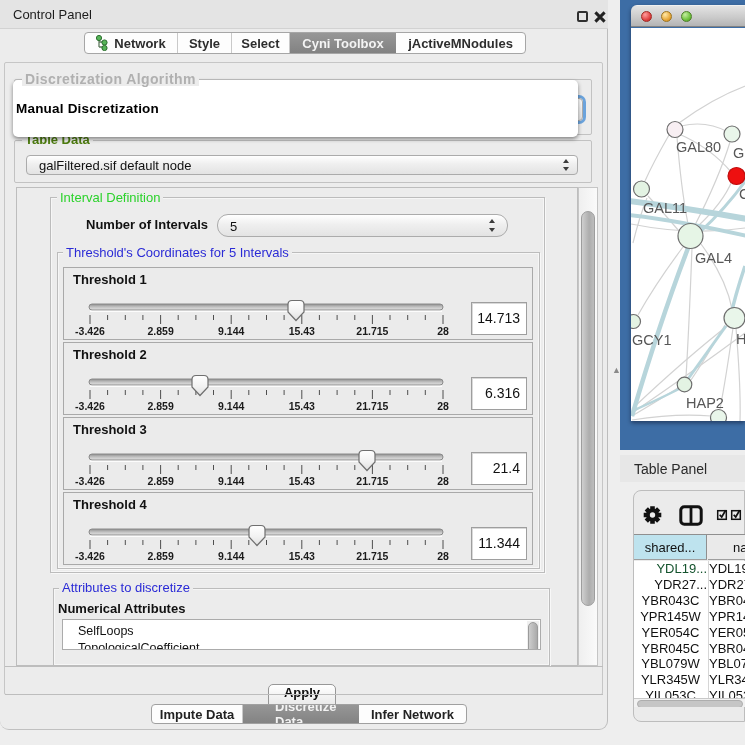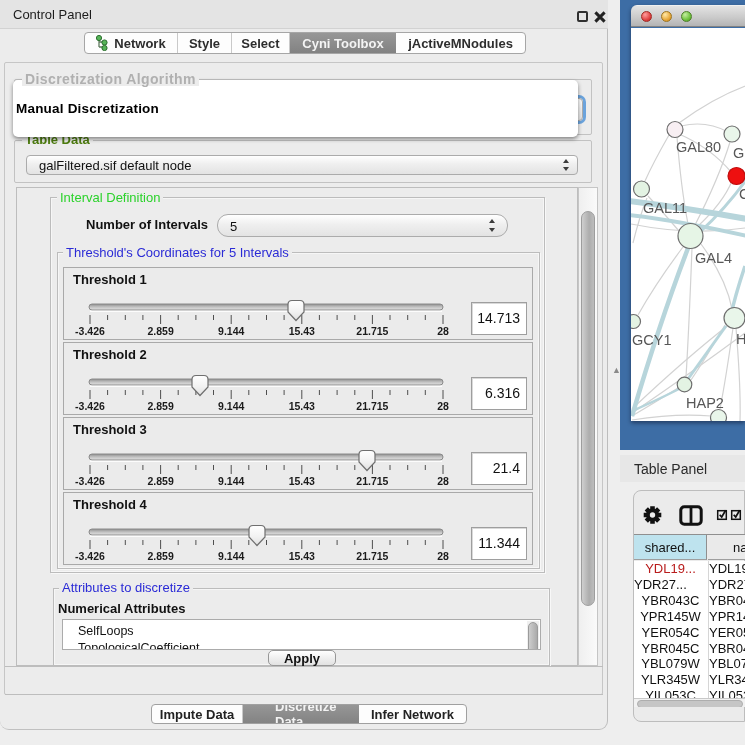--- a/index.html
+++ b/index.html
@@ -30,21 +30,21 @@
 .arr { position:absolute; width:0; height:0; border-left:3.5px solid transparent; border-right:3.5px solid transparent; }
 .arr.up { border-bottom:4px solid #3c3c3c; }
 .arr.dn { border-top:4px solid #3c3c3c; }
 
 
 .thp { position:absolute; left:63px; width:470px; height:73px; border:1px solid #a9a9a9; background:#ebebeb; }
 .thp .tl { position:absolute; left:9px; top:4px; font-size:13px; font-weight:bold; color:#111; }
 .vbox { position:absolute; left:407px; top:34px; width:56px; height:33px; background:#ffffff; border:1px solid #9e9e9e; box-shadow:inset 1px 1px 0 #d9d9d9; font-size:14px; color:#111; text-align:right; line-height:31px; padding-right:6px; }
 
 
-#applybtn { left:268px; top:650px; width:68px; height:16px; border:1px solid #979797; border-radius:5px; background:linear-gradient(#ffffff,#eeeeee 55%,#e2e2e2); font-size:13px; font-weight:bold; color:#111; text-align:center; line-height:16px; }
+#applybtn { left:268px; top:684px; width:68px; height:30px; border:1px solid #979797; border-radius:5px; background:linear-gradient(#ffffff,#eeeeee 55%,#e2e2e2); font-size:13px; font-weight:bold; color:#111; text-align:center; line-height:16px; }
 #bottabs { left:151px; top:704px; height:20px; background:#fdfdfd; border:1px solid #a0a0a0; border-radius:4px; display:flex; overflow:hidden; }
 #bottabs .tb { height:100%; display:flex; align-items:center; justify-content:center; font-size:13px; font-weight:bold; color:#222; border-right:1px solid #c9c9c9; }
 #bottabs .tb.sel { background:linear-gradient(#969696,#838383); color:#f3f3f3; border-right:none;padding-left:32px; }
 
 
 #popup { left:13px; top:80px; width:565px; height:57px; background:#ffffff; border-radius:5px; box-shadow:0 2px 4px rgba(0,0,0,0.45); z-index:10; }
 
 
 #netpanel { left:620px; top:0; width:125px; height:450px; background:#3d6da5; }
 #macwin { left:631px; top:5px; width:114px; height:416px; border-radius:6px 0 0 0; overflow:hidden; box-shadow:0 2px 4px rgba(0,0,20,0.45); }
@@ -328,22 +328,22 @@
 <rect x="97.7" y="19.7" width="8.6" height="8.6"></rect>
 <path d="M85.7 23.7 L87.7 26 L91.7 19.2" stroke-width="1.7"></path>
 <path d="M99.7 23.7 L101.7 26 L105.7 19.2" stroke-width="1.7"></path>
 </g>
 </svg>
 <div style="position:absolute;left:0px;top:43px;width:112px;height:173px;border-top:1px solid #8f8f8f;overflow:hidden">
  <div style="position:absolute;left:0;top:0;width:73px;height:25px;background:#bee3ee;border-right:1px solid #8f8f8f;border-bottom:1px solid #9e9e9e;font-size:13px;color:#111;text-align:center;line-height:25px">shared...</div>
  <div style="position:absolute;left:74px;top:0;width:38px;height:25px;background:#eaeaea;border-bottom:1px solid #9e9e9e;font-size:13px;color:#111;padding-left:25px;line-height:25px">na</div>
  <div style="position:absolute;left:0;top:26px;width:112px;height:137px;background:#ffffff"></div>
  <div style="position:absolute;left:73.5px;top:26px;width:1px;height:137px;background:#d6d6d6"></div>
- <div style="position:absolute;left:0;top:26.0px;width:73px;height:16px;font-size:13px;color:#b91c1c;text-align:center;line-height:16px">YDL19...</div>
-<div style="position:absolute;left:0;top:41.9px;width:73px;height:16px;font-size:13px;color:#111;text-align:left;line-height:16px">YDR27...</div>
+ <div style="position:absolute;left:0;top:26.0px;width:73px;height:16px;font-size:13px;color:#14532d;text-align:right;line-height:16px">YDL19...</div>
+<div style="position:absolute;left:0;top:41.9px;width:73px;height:16px;font-size:13px;color:#111;text-align:right;line-height:16px">YDR27...</div>
 <div style="position:absolute;left:0;top:57.8px;width:73px;height:16px;font-size:13px;color:#111;text-align:center;line-height:16px">YBR043C</div>
 <div style="position:absolute;left:0;top:73.7px;width:73px;height:16px;font-size:13px;color:#111;text-align:center;line-height:16px">YPR145W</div>
 <div style="position:absolute;left:0;top:89.6px;width:73px;height:16px;font-size:13px;color:#111;text-align:center;line-height:16px">YER054C</div>
 <div style="position:absolute;left:0;top:105.5px;width:73px;height:16px;font-size:13px;color:#111;text-align:center;line-height:16px">YBR045C</div>
 <div style="position:absolute;left:0;top:121.4px;width:73px;height:16px;font-size:13px;color:#111;text-align:center;line-height:16px">YBL079W</div>
 <div style="position:absolute;left:0;top:137.3px;width:73px;height:16px;font-size:13px;color:#111;text-align:center;line-height:16px">YLR345W</div>
 <div style="position:absolute;left:0;top:153.2px;width:73px;height:16px;font-size:13px;color:#111;text-align:center;line-height:16px">YIL053C</div>
 
  <div style="position:absolute;left:75px;top:26.0px;width:60px;height:16px;font-size:13px;color:#111;line-height:16px;overflow:hidden">YDL194W</div>
 <div style="position:absolute;left:75px;top:41.9px;width:60px;height:16px;font-size:13px;color:#111;line-height:16px;overflow:hidden">YDR277C</div>

